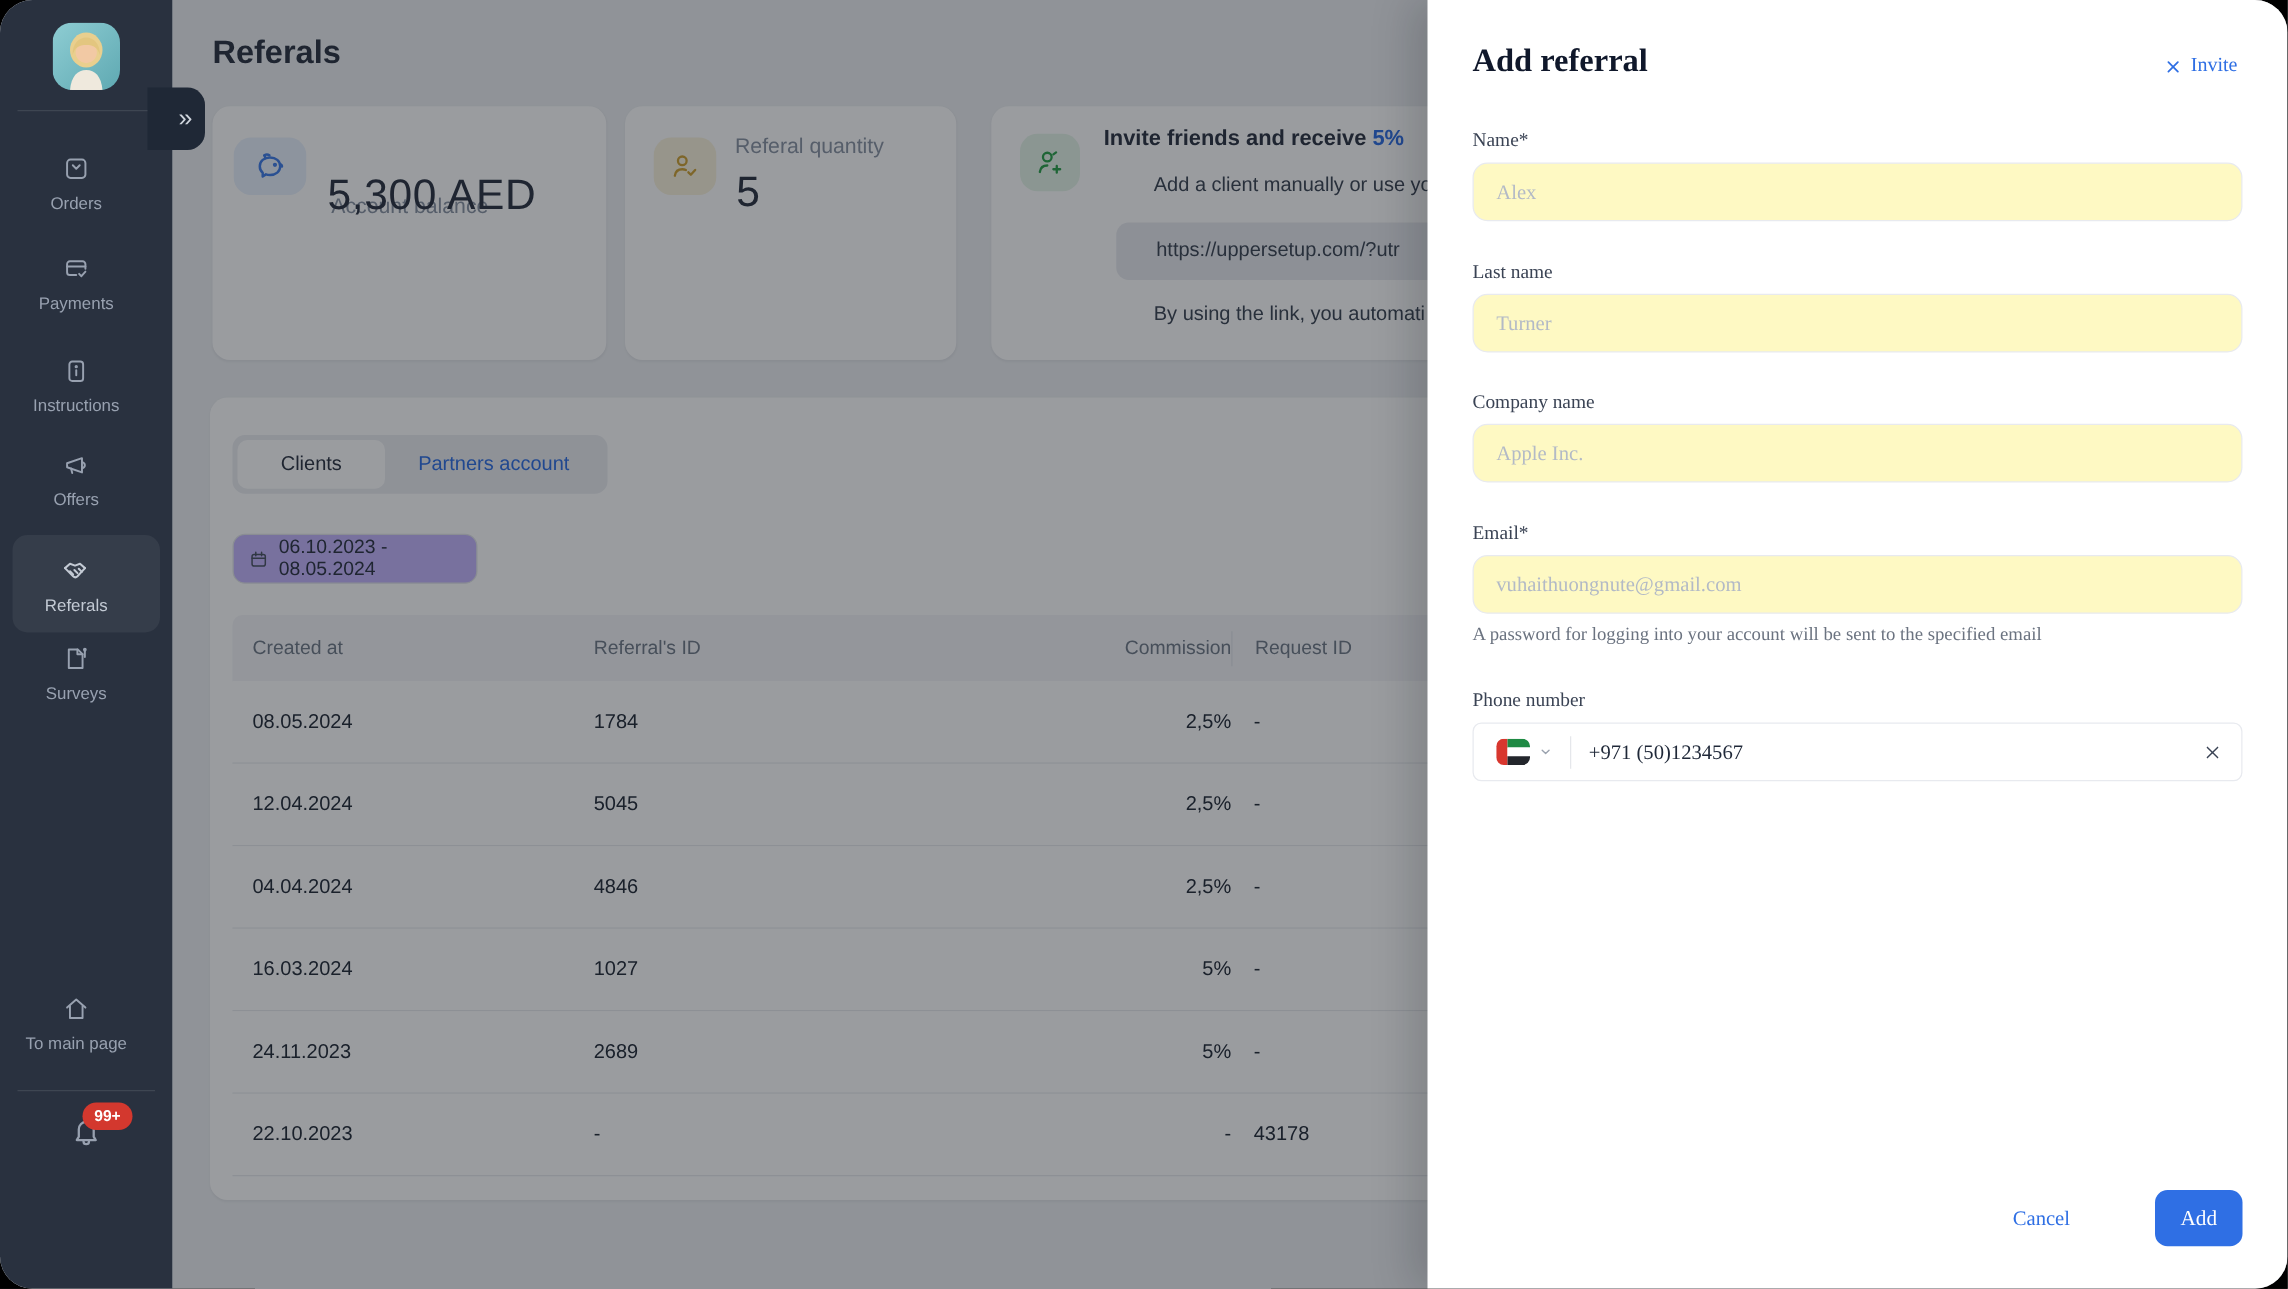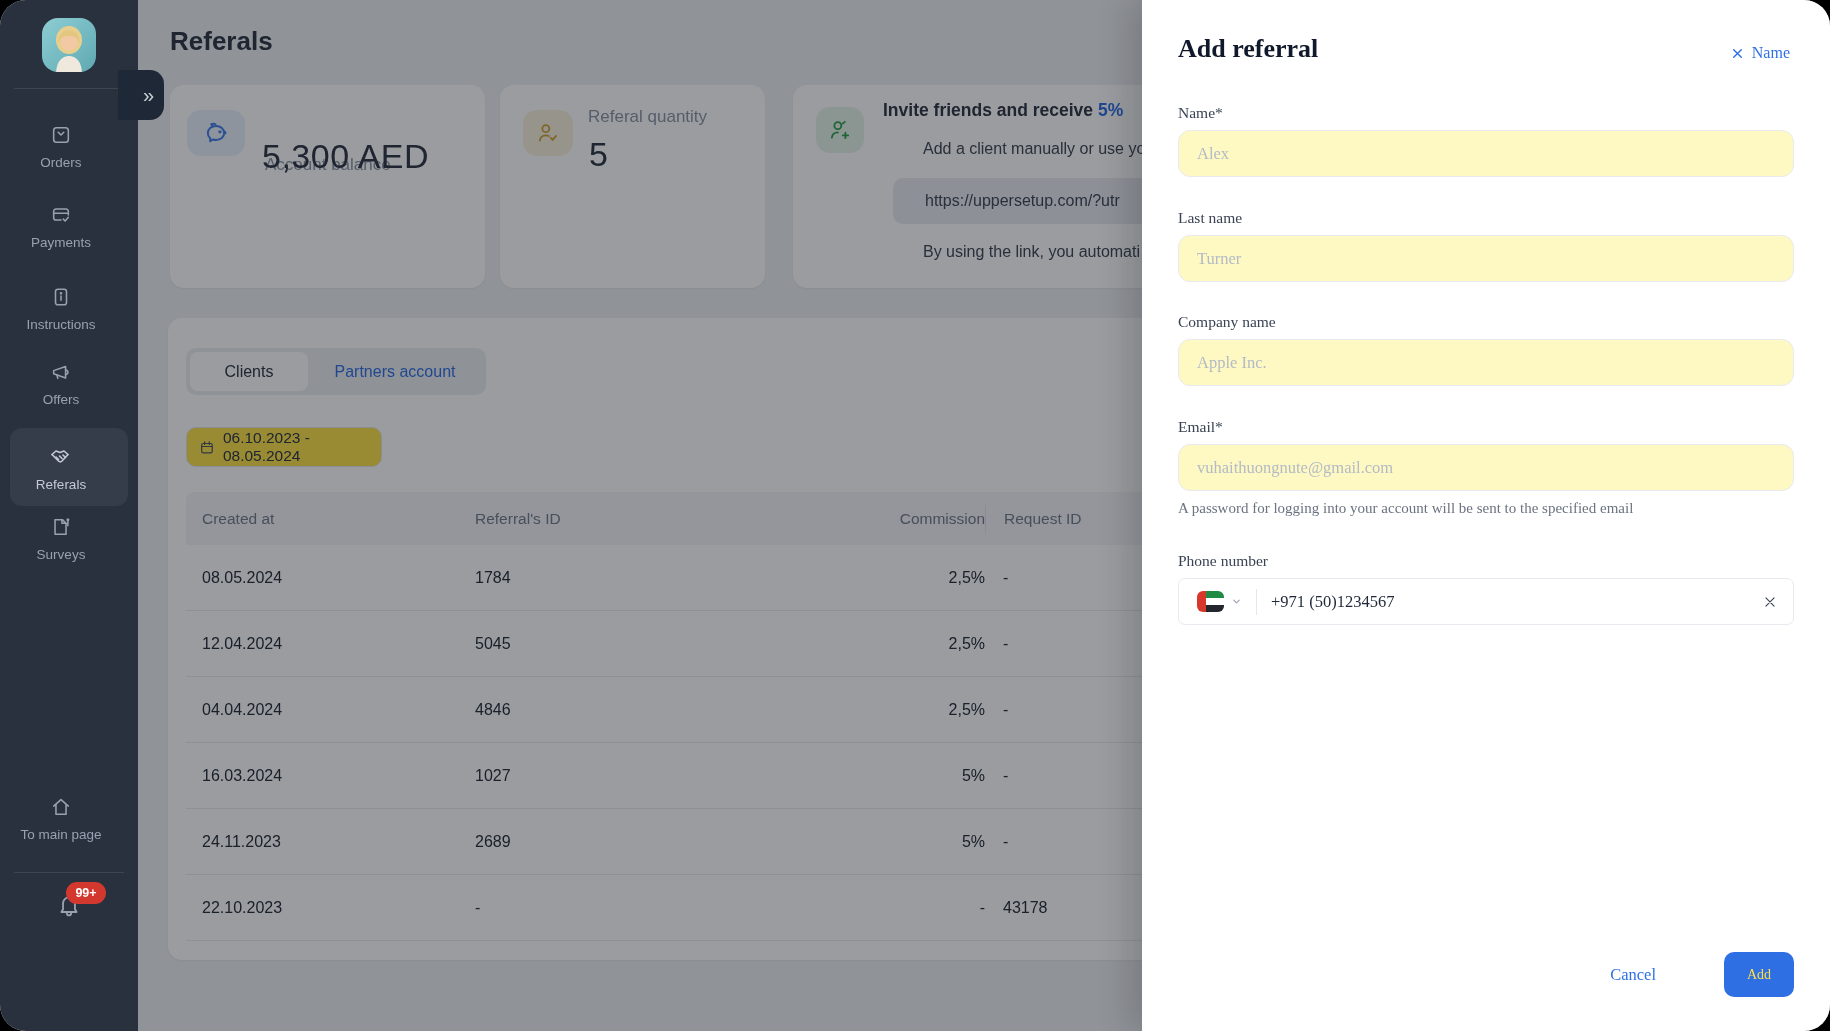--- a/index.html
+++ b/index.html
@@ -35,21 +35,21 @@
   .invite-title .hl { color:#2f6fe4; }
   .invite-sub { font-size:16px; color:#3c4554; white-space:nowrap;margin-left:40px; }
   .link-box { position:absolute; background:#e9ebf0; border-radius:10px; display:flex; align-items:center;
               padding-left:32px; font-size:16px; color:#3c4554; white-space:nowrap; overflow:hidden; }
 
   .tabs { position:absolute; left:18px; top:30px; width:300px; height:47px; background:#eceef2; border-radius:10px; }
   .tab-active { position:absolute; left:4px; top:4px; width:118px; height:39px; background:#fff; border-radius:8px;
                 display:flex; align-items:center; justify-content:center; font-size:16px; color:#2b3342; cursor:pointer; }
   .tab-inactive { position:absolute; left:122px; top:0; width:174px; height:47px; display:flex; align-items:center;
                   justify-content:center; font-size:16px; color:#2f6fe4; cursor:pointer; }
-  .datepicker { position:absolute; left:18px; top:109px; width:196px; height:40px; background:#fde047;
+  .datepicker { position:absolute; left:18px; top:109px; width:196px; height:40px; background:#c4b5fd;
                 border:1.5px solid #e3e6ea; border-radius:10px; display:flex; align-items:center; gap:8px;
                 padding-left:12px; font-size:15.5px; color:#2b3342; cursor:pointer; }
 
   .table-wrap { position:absolute; left:18px; top:174px; right:18px; }
   .thead { display:grid; grid-template-columns:289px 320px 190px 1fr; height:53px; align-items:center;
            background:#f4f5f8; border-radius:8px 8px 0 0; color:#707a88; font-size:15.5px; }
   .thead .c1 { padding-left:16px; }
   .thead .c4 { border-left:1px solid #e2e5ea; padding-left:18px; height:28px; line-height:28px; }
   .trow { display:grid; grid-template-columns:289px 320px 190px 1fr; height:66px; align-items:center;
           border-bottom:1px solid #e8eaee; font-size:16px; color:#232b38; background:#fff; }
@@ -75,22 +75,22 @@
   .flag { width:27px; height:21px; border-radius:6px; overflow:hidden; margin-left:18px; position:relative; flex:none; cursor:pointer; }
   .flag .red { position:absolute; left:0; top:0; width:9px; height:100%; background:#d8372e; }
   .flag .g { position:absolute; left:9px; top:0; right:0; height:7px; background:#1e8a43; }
   .flag .w { position:absolute; left:9px; top:7px; right:0; height:7px; background:#fff; }
   .flag .b { position:absolute; left:9px; top:14px; right:0; height:7px; background:#23262c; }
   .phone-sep { width:1px; height:26px; background:#e5e7eb; margin:0 14px; flex:none; }
   .phone-input { border:none; outline:none; flex:1; font-size:16.5px; font-family:inherit; color:#1f2838; background:transparent; }
   .clear-x { margin-right:16px; color:#3a4354; cursor:pointer; flex:none; display:flex; }
   .drawer-footer { position:absolute; right:36px; bottom:34px; display:flex; align-items:center; gap:68px; }
   .cancel-btn { color:#2f6fe4; font-size:16.5px; cursor:pointer; background:none; border:none; font-family:inherit; }
-  .add-btn { width:70px; height:45px; background:#2f6fe4; color:#fde047; border:none; border-radius:10px;
-             font-size:14px; font-family:inherit; cursor:pointer; }
+  .add-btn { width:70px; height:45px; background:#2f6fe4; color:#ffffff; border:none; border-radius:10px;
+             font-size:17px; font-family:inherit; cursor:pointer; }
 </style>
 </head>
 <body>
 
 <div class="app">
 
   <div class="main">
     <div class="page-title">Referals</div>
 
     <div class="card" style="left:32px; top:85px; width:315px; height:203px;">
@@ -295,21 +295,21 @@
   <div class="collapse-tab">
     <span>»</span>
   </div>
 
   <aside class="drawer">
     <div class="drawer-title">Add referral</div>
     <div class="close-btn">
       <svg width="13" height="13" viewBox="0 0 24 24" fill="none" stroke="#2f6fe4" stroke-width="2.6" stroke-linecap="round">
         <path d="M5 5 19 19M19 5 5 19"></path>
       </svg>
-      <span>Name</span>
+      <span>Invite</span>
     </div>
 
     <label class="f-label" style="top:104px;">Name*</label>
     <input class="f-input" style="top: 130px;" placeholder="Alex">
 
     <label class="f-label" style="top:209px;">Last name</label>
     <input class="f-input" style="top: 235px;" placeholder="Turner">
 
     <label class="f-label" style="top:313px;">Company name</label>
     <input class="f-input" style="top: 339px;" placeholder="Apple Inc.">

